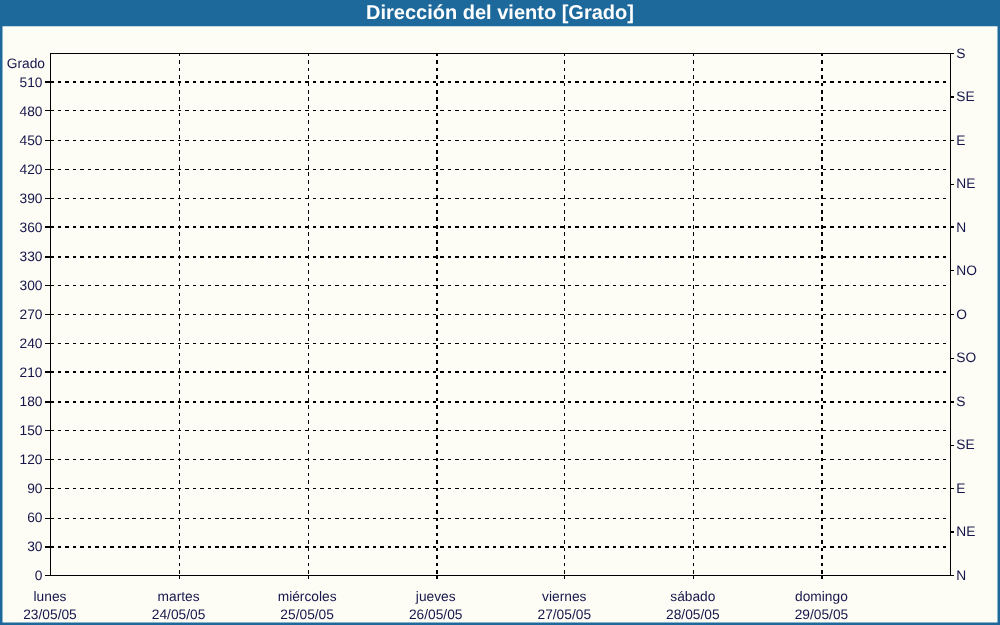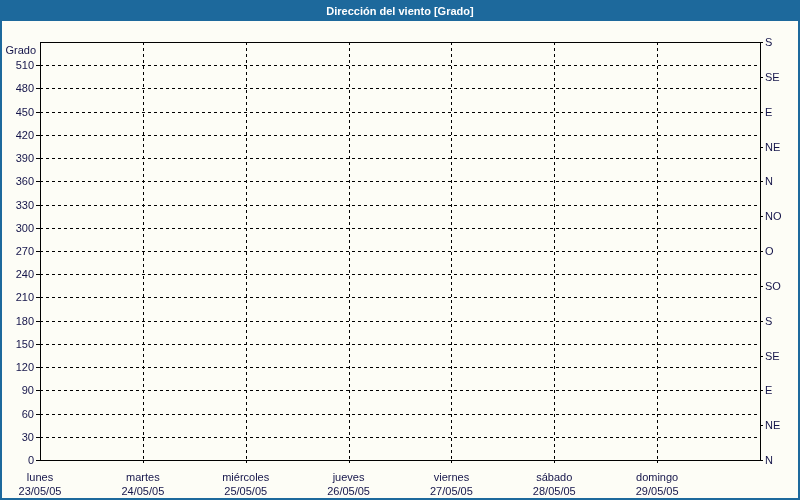--- a/index.html
+++ b/index.html
@@ -11,21 +11,21 @@
     position:relative;
     width:800px;height:500px;
     background:#1d699c;
     box-sizing:border-box;
   }
   .titlebar{
     position:absolute;left:0;top:0;width:800px;height:21px;
     display:flex;align-items:center;justify-content:center;
   }
   .titlebar span{
-    color:#ffffff;font-size:11px;font-weight:bold;
+    color:#ffffff;font-size:16px;font-weight:bold;
     font-family:"Liberation Sans", sans-serif;
   }
   .content{
     position:absolute;left:2px;top:21px;width:796px;height:477px;
     background:#fdfdf6;
   }
   svg{display:block;}
   text{
     font-family:"Liberation Sans", sans-serif;
     font-size:11px;

